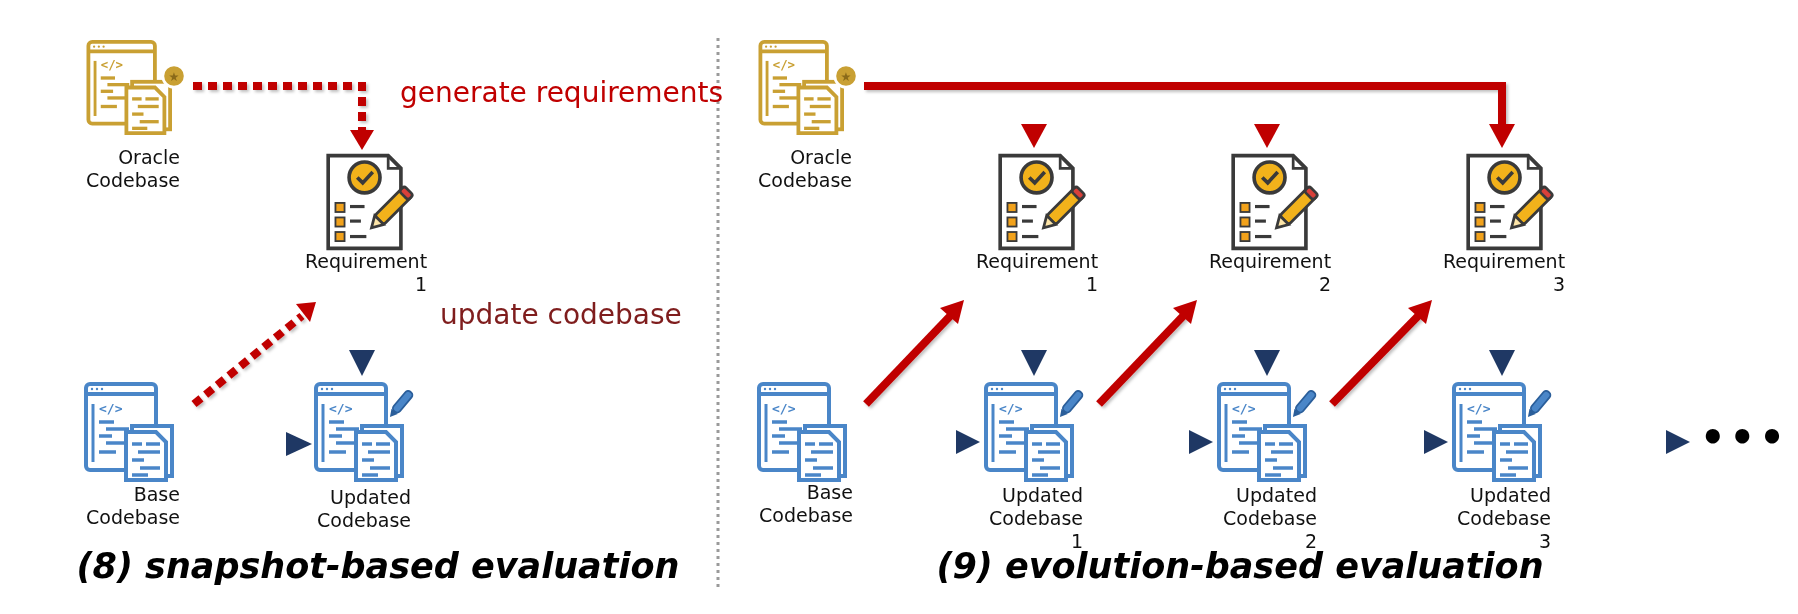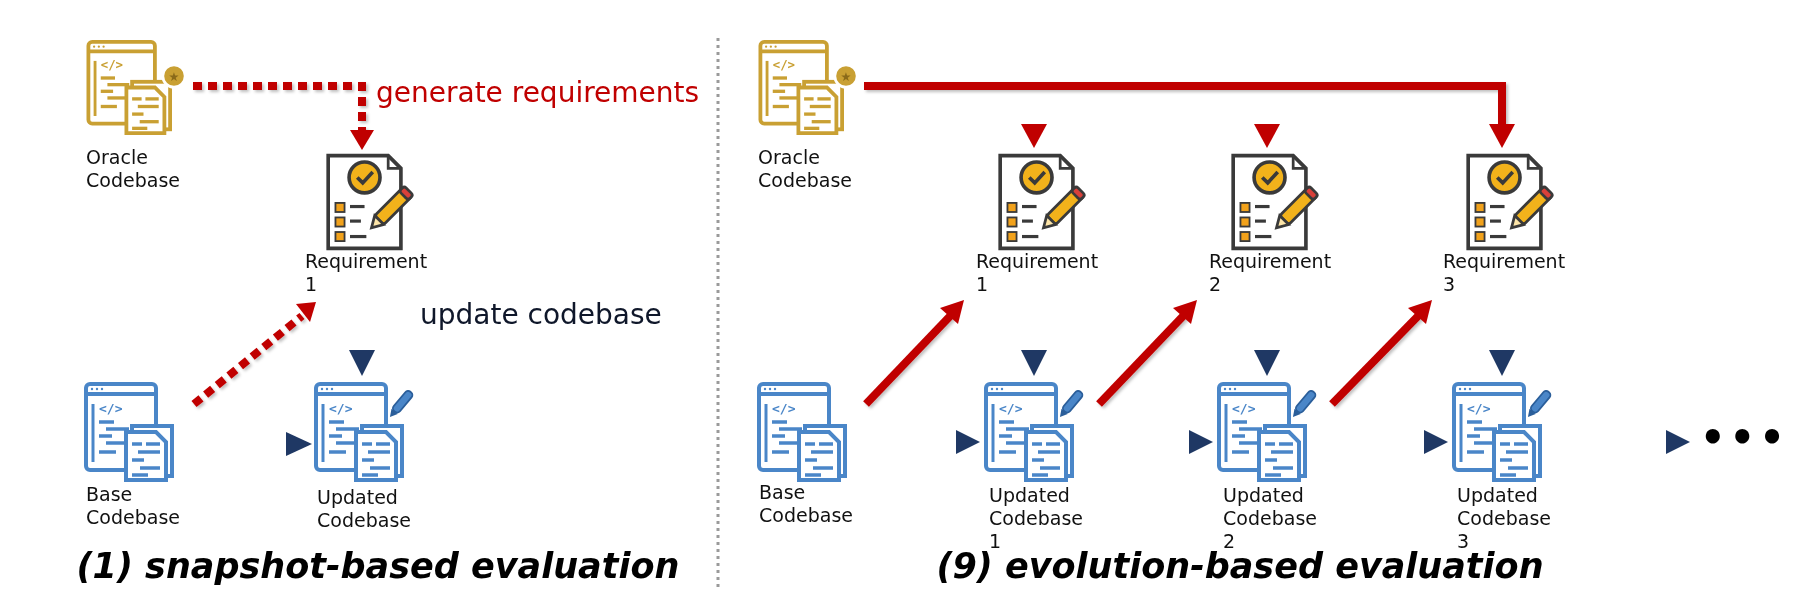--- a/index.html
+++ b/index.html
@@ -1,19 +1,19 @@
 <!DOCTYPE html>
 <html><head>
 <meta charset="utf-8">
 <style>
   html, body { margin: 0; padding: 0; background: #ffffff; }
   body { width: 1798px; height: 614px; position: relative; overflow: hidden;
          font-family: "DejaVu Sans", sans-serif; }
   #stage { position: absolute; left: 0; top: 0; width: 1798px; height: 614px; }
-  .lbl { position: absolute; text-align: left; color: #111; font-size: 19px; line-height: 23px;
+  .lbl { position: absolute; text-align: right; color: #111; font-size: 19px; line-height: 23px;
          font-family: "DejaVu Sans", sans-serif; transform: translateX(-50%); white-space: nowrap; }
   .note { position: absolute; font-size: 28px; line-height: 34px; text-align: center; white-space: nowrap;
           font-family: "DejaVu Sans", sans-serif; }
   .caption { position: absolute; font-size: 35px; font-weight: bold; font-style: italic; color: #000;
              white-space: nowrap; transform: translateX(-50%); font-family: "DejaVu Sans", sans-serif; }
   .ellipsis { position: absolute; font-size: 40px; font-weight: bold; color: #000; letter-spacing: 4px; }
 </style>
 </head>
 <body>
 
@@ -189,25 +189,25 @@
   <div>1</div>
 </div>
 <div class="lbl" style="left:133px; top:483px;">
   <div>Base</div>
   <div>Codebase</div>
 </div>
 <div class="lbl" style="left:364px; top:486px;">
   <div>Updated</div>
   <div>Codebase</div>
 </div>
-<div class="note" style="left:376px; top:76px; color:#c00000;">
+<div class="note" style="left:400px; top:76px; color:#c00000;">
   <div>generate requirements</div>
 </div>
-<div class="note" style="left:420px; top:298px; color:#0f172a;">update codebase</div>
-<div class="caption" style="left:378px; top:546px;">(1) snapshot-based evaluation</div>
+<div class="note" style="left:440px; top:298px; color:#7f1d1d;">update codebase</div>
+<div class="caption" style="left:378px; top:546px;">(8) snapshot-based evaluation</div>
 
 <div class="lbl" style="left:805px; top:146px;">
   <div>Oracle</div>
   <div>Codebase</div>
 </div>
 <div class="lbl" style="left:806px; top:481px;">
   <div>Base</div>
   <div>Codebase</div>
 </div>
 

